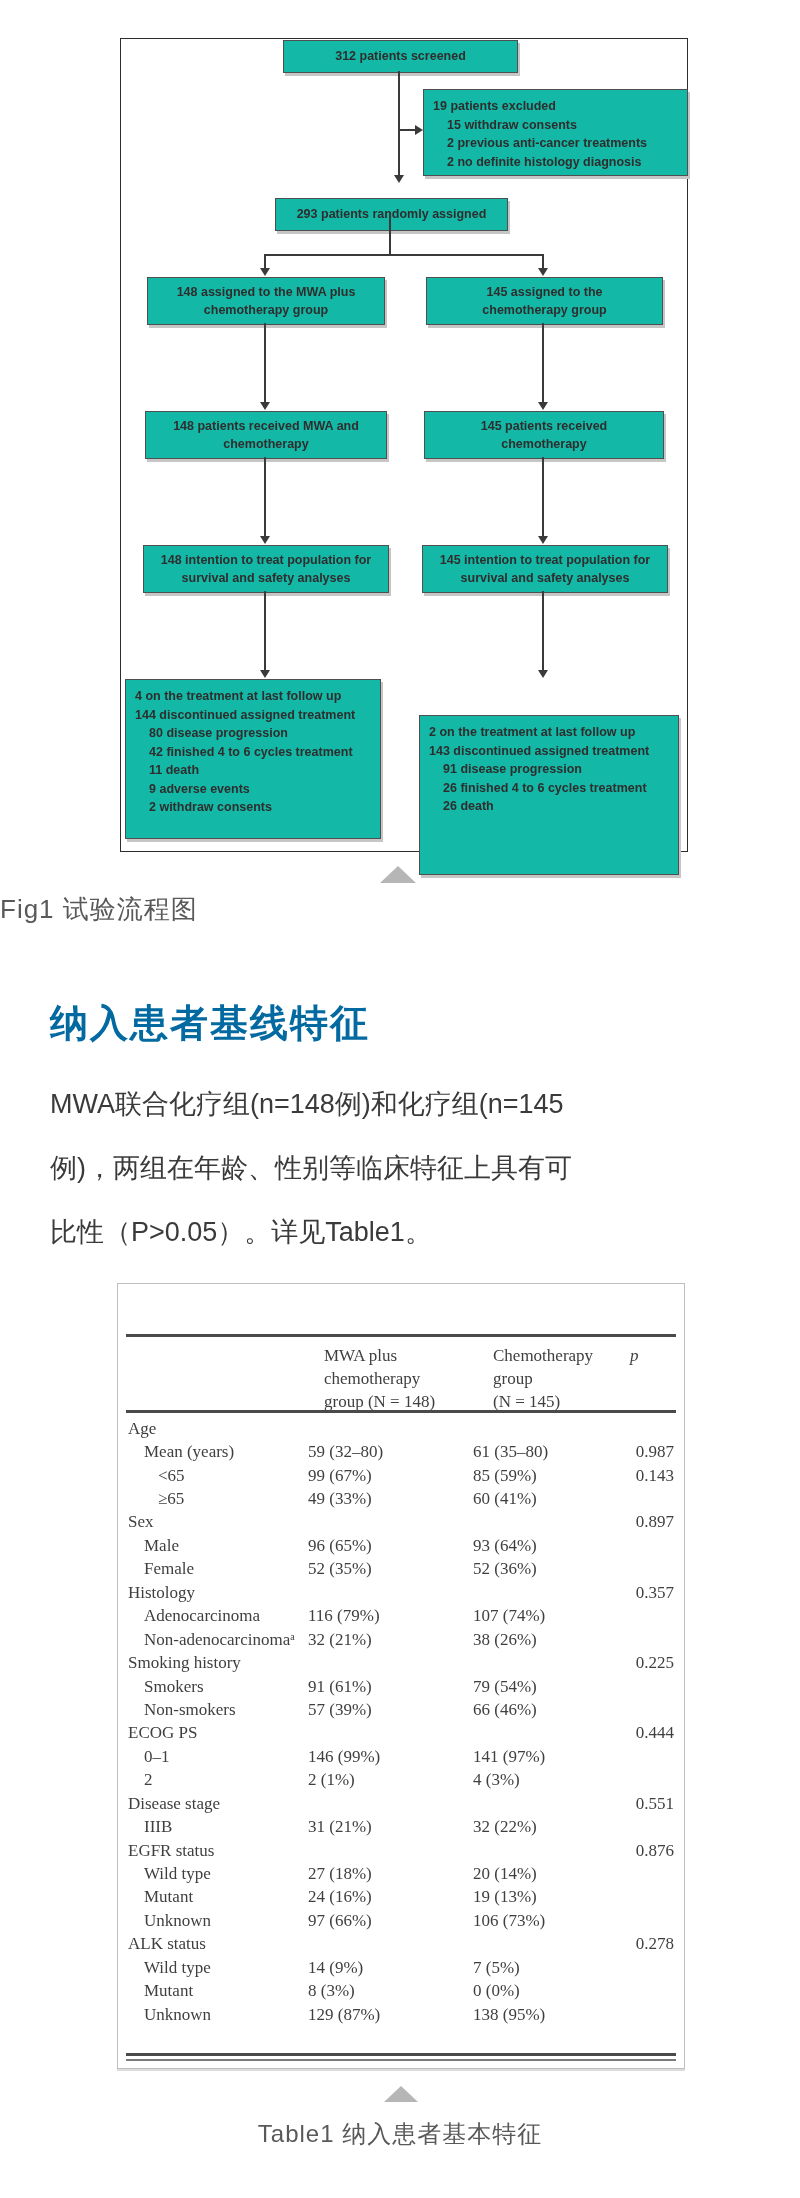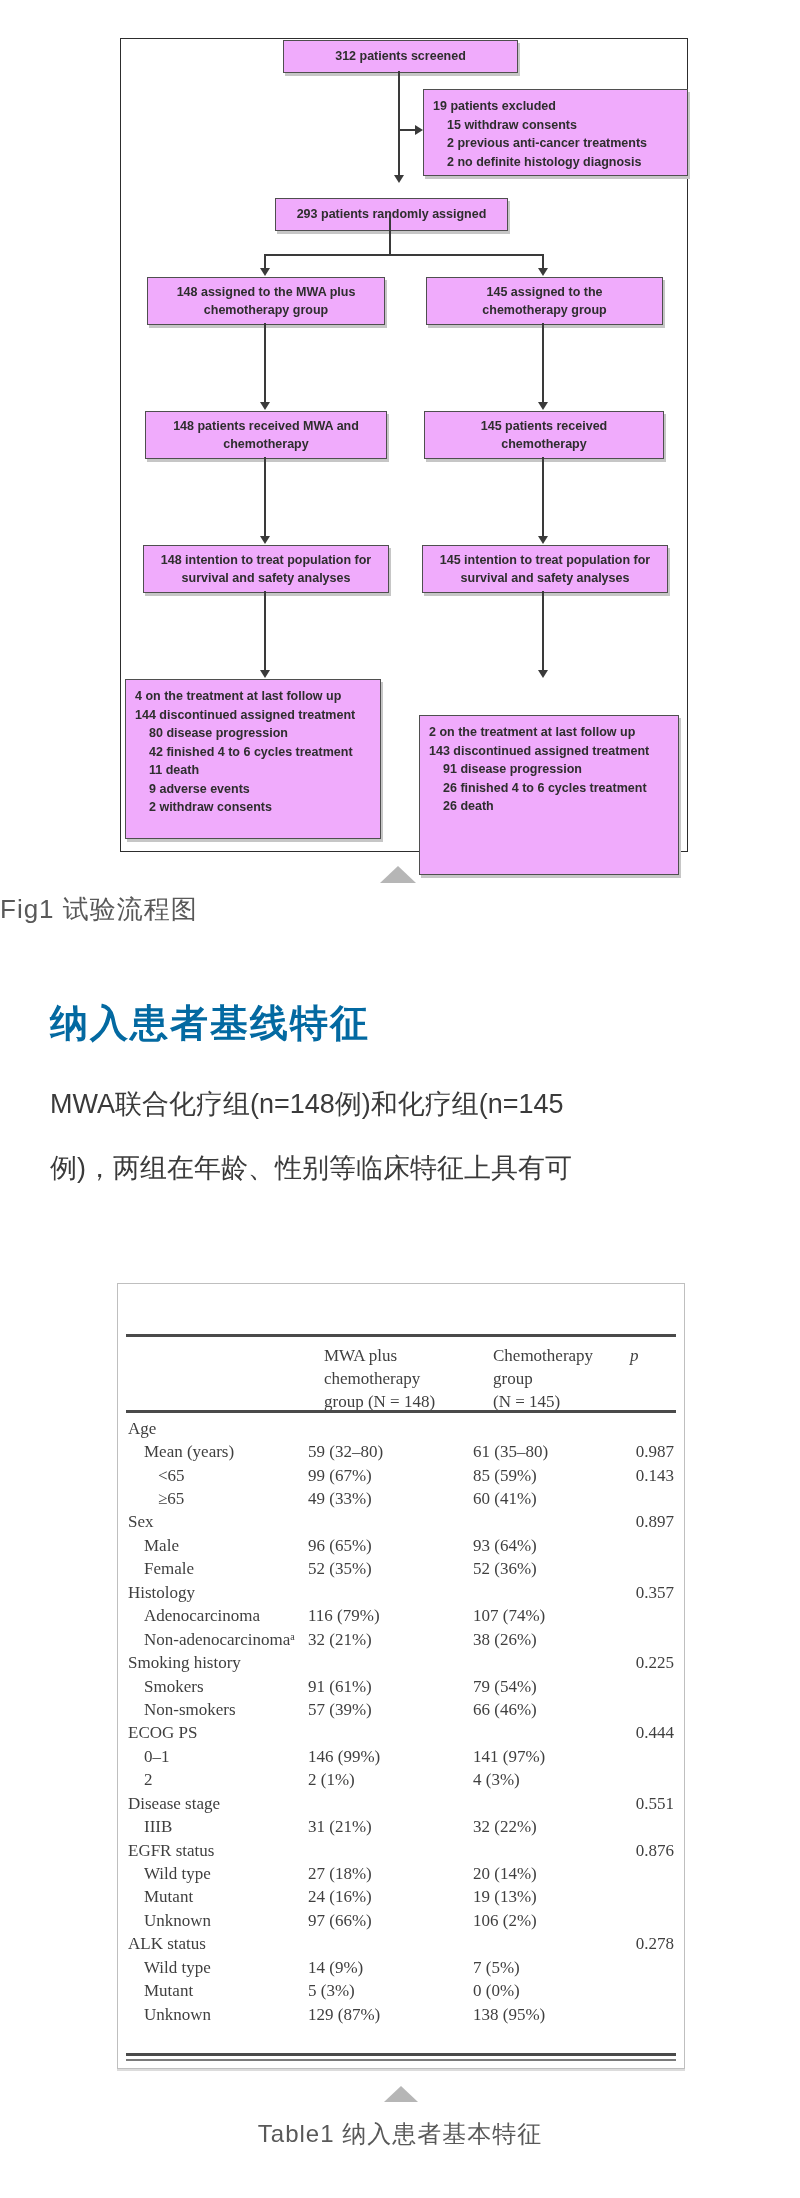--- a/index.html
+++ b/index.html
@@ -2,21 +2,21 @@
 <html><head>
 <meta charset="utf-8">
 <style>
   html,body{margin:0;padding:0;background:#ffffff;}
   #page{position:relative;width:800px;height:2198px;background:#fff;overflow:hidden;
         font-family:"Liberation Sans","DejaVu Sans",sans-serif;}
 
   
   .fig1-frame{position:absolute;left:120px;top:38px;width:566px;height:812px;
               border:1.5px solid #2d2d2d;background:#fff;}
-  .fbox{position:absolute;background:#f0abfc;border:1px solid #4f4f4f;
+  .fbox{position:absolute;background:#14b8a6;border:1px solid #4f4f4f;
         box-shadow:2px 3px 0 0 #c6c6c6;color:#2e2e2e;
         font-weight:bold;font-size:12.5px;line-height:18.5px;}
   .fbox.center{display:flex;flex-direction:column;align-items:center;justify-content:center;text-align:center;}
   .fbox .ln{white-space:nowrap;}
   .fbox.listy{padding-top:7px;}
   .fbox.listy .ln{padding-left:9px;}
   .fbox.listy .ln.ind{padding-left:23px;}
   .vline{position:absolute;width:2px;background:#3a3a3a;}
   .hline{position:absolute;height:2px;background:#3a3a3a;}
   .arr-down{position:absolute;width:0;height:0;border-left:5px solid transparent;
@@ -152,20 +152,21 @@
     </div>
   </div>
 
   <div class="tri" style="left:380px;top:866px;"></div>
   <div class="fig-caption" style="top:892px;">Fig1 试验流程图</div>
 
   <div class="sec-heading">纳入患者基线特征</div>
   <div class="sec-para">
     <div>MWA联合化疗组(n=148例)和化疗组(n=145</div>
     <div>例)，两组在年龄、性别等临床特征上具有可</div>
+    <div>比性（P&gt;0.05）。详见Table1。</div>
   </div>
 
   <div class="tbl-frame">
     <div class="rule" style="top:50px;height:3px;"></div>
 
     <div class="tbl-headcol" style="left:206px;">
       <div class="hl">MWA plus</div>
       <div class="hl">chemotherapy</div>
       <div class="hl">group (N = 148)</div>
     </div>
@@ -323,40 +324,40 @@
           <div class="tc label ind1">Mutant</div>
           <div class="tc v">24 (16%)</div>
           <div class="tc sp"></div>
           <div class="tc v">19 (13%)</div>
           <div class="tc pv"></div>
         </div>
         <div class="trow">
           <div class="tc label ind1">Unknown</div>
           <div class="tc v">97 (66%)</div>
           <div class="tc sp"></div>
-          <div class="tc v">106 (2%)</div>
+          <div class="tc v">106 (73%)</div>
           <div class="tc pv"></div>
         </div>
         <div class="trow">
           <div class="tc label">ALK status</div>
           <div class="tc v"></div>
           <div class="tc sp"></div>
           <div class="tc v"></div>
           <div class="tc pv">0.278</div>
         </div>
         <div class="trow">
           <div class="tc label ind1">Wild type</div>
           <div class="tc v">14 (9%)</div>
           <div class="tc sp"></div>
           <div class="tc v">7 (5%)</div>
           <div class="tc pv"></div>
         </div>
         <div class="trow">
           <div class="tc label ind1">Mutant</div>
-          <div class="tc v">5 (3%)</div>
+          <div class="tc v">8 (3%)</div>
           <div class="tc sp"></div>
           <div class="tc v">0 (0%)</div>
           <div class="tc pv"></div>
         </div>
         <div class="trow">
           <div class="tc label ind1">Unknown</div>
           <div class="tc v">129 (87%)</div>
           <div class="tc sp"></div>
           <div class="tc v">138 (95%)</div>
           <div class="tc pv"></div>

